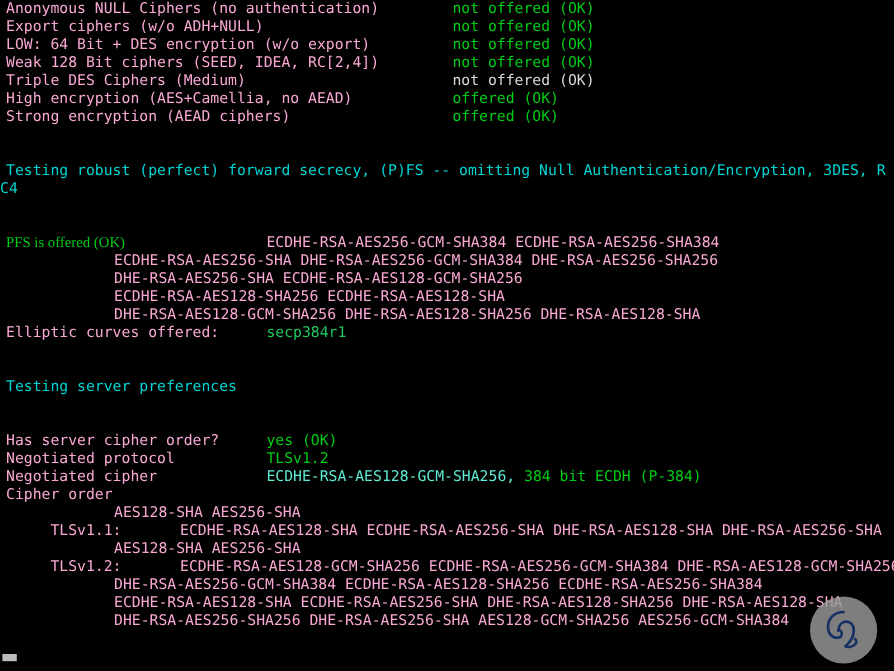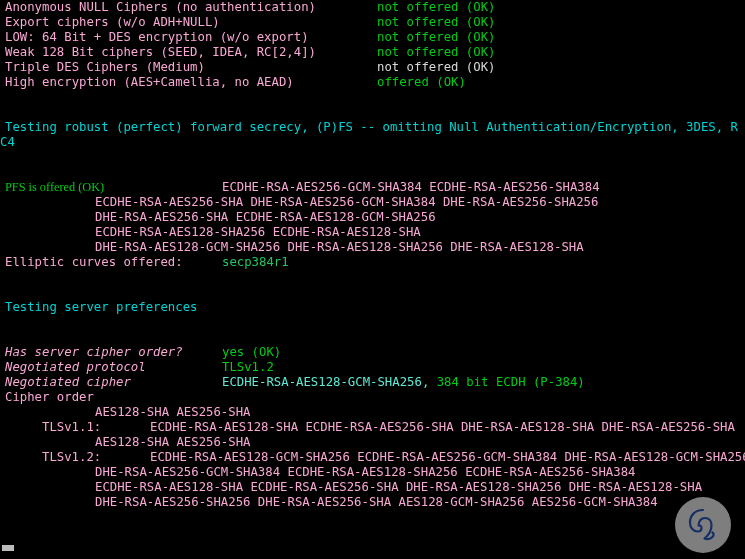--- a/index.html
+++ b/index.html
@@ -74,20 +74,21 @@
 <body>
 
 <div id="terminal">
 
   <div class="term-line"><span class="seg c-white lbl0">Anonymous NULL Ciphers (no authentication)</span><span class="seg val0">not offered (OK)</span></div>
   <div class="term-line"><span class="seg c-white lbl1">Export ciphers (w/o ADH+NULL)</span><span class="seg val1">not offered (OK)</span></div>
   <div class="term-line"><span class="seg c-white lbl2">LOW: 64 Bit + DES encryption (w/o export)</span><span class="seg val2">not offered (OK)</span></div>
   <div class="term-line"><span class="seg c-white lbl3">Weak 128 Bit ciphers (SEED, IDEA, RC[2,4])</span><span class="seg val3">not offered (OK)</span></div>
   <div class="term-line"><span class="seg c-white lbl4">Triple DES Ciphers (Medium)</span><span class="seg val4">not offered (OK)</span></div>
   <div class="term-line"><span class="seg c-white lbl5">High encryption (AES+Camellia, no AEAD)</span><span class="seg val5">offered (OK)</span></div>
+  <div class="term-line"><span class="seg c-white lbl6">Strong encryption (AEAD ciphers)</span><span class="seg val6">offered (OK)</span></div>
 
   <div class="blank"></div>
   <div class="blank"></div>
 
   <div class="term-line"><span class="seg c-cyan">Testing robust (perfect) forward secrecy, (P)FS -- omitting Null Authentication/Encryption, 3DES, R</span></div>
   <div class="term-line"><span class="seg c-cyan nopad">C4</span></div>
 
   <div class="blank"></div>
   <div class="blank"></div>
 
@@ -138,17 +139,17 @@
   
   .lbl0, .lbl1, .lbl2, .lbl3, .lbl4, .lbl5, .lbl6 {
     display: inline-block;
     width: 372px;
   }
   .val0, .val1, .val2, .val3, .val5, .val6 { color: #00cc16; }
   .val4 { color: #d8d8d8; }
 
   .pfslbl { display: inline-block; width: 217px; font-family: Liberation Serif, serif; }
   .ecl    { display: inline-block; width: 217px; }
-  .prefl  { display: inline-block; width: 217px; font-style: italic; }
+  .prefl  { display: inline-block; width: 217px; }
   .ind-col{ display: inline-block; margin-left: 90px; }
   .proto  { display: inline-block; width: 108px; margin-left: 37px; }
   .nopad  { margin-left: -5px; }
 </style>
 
 </body></html>

